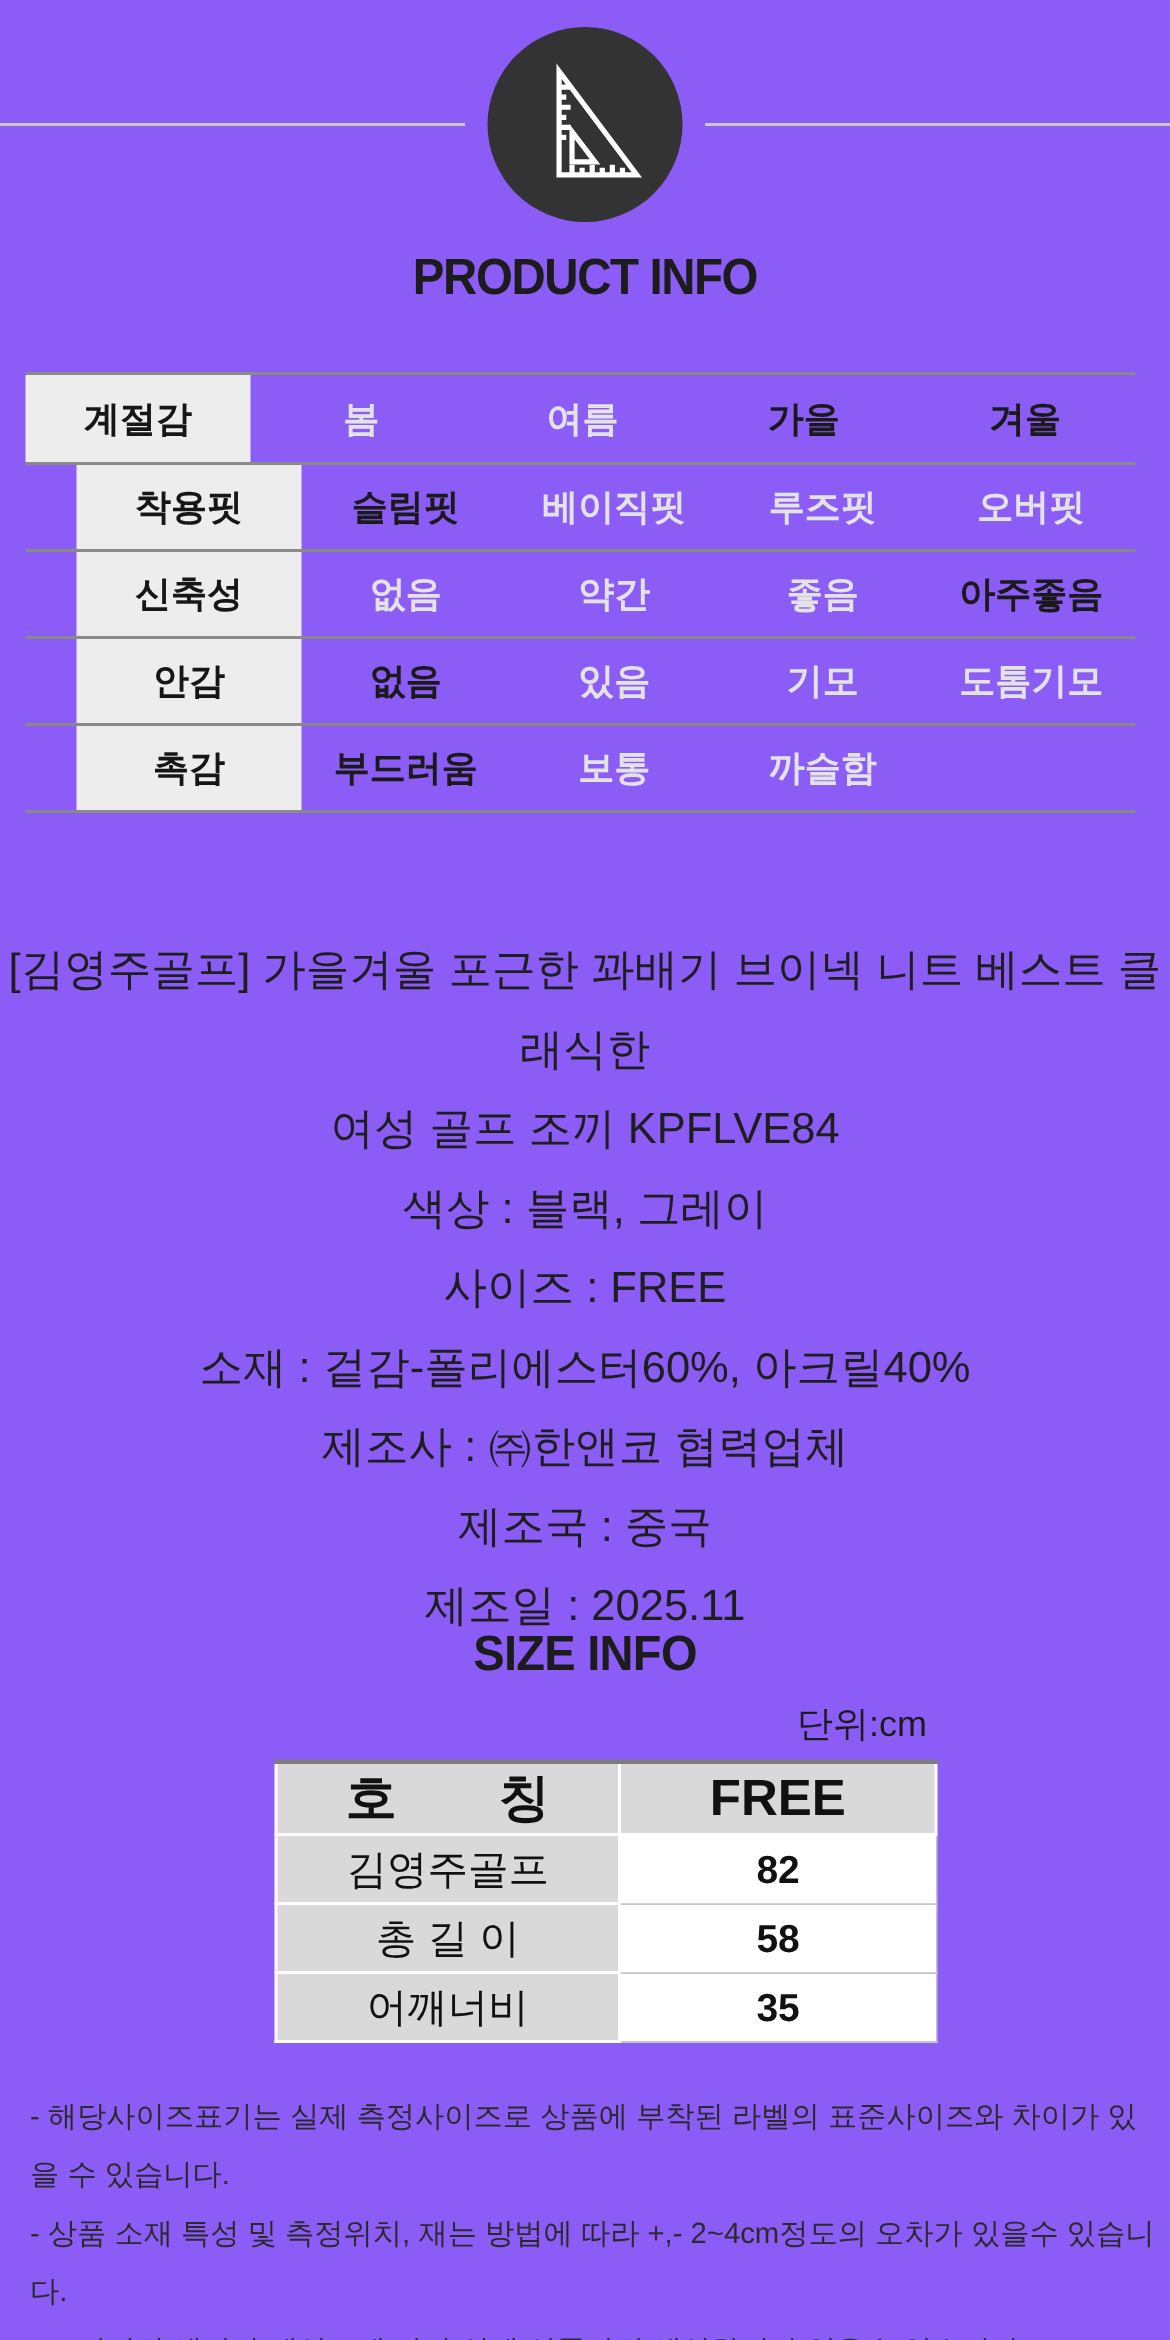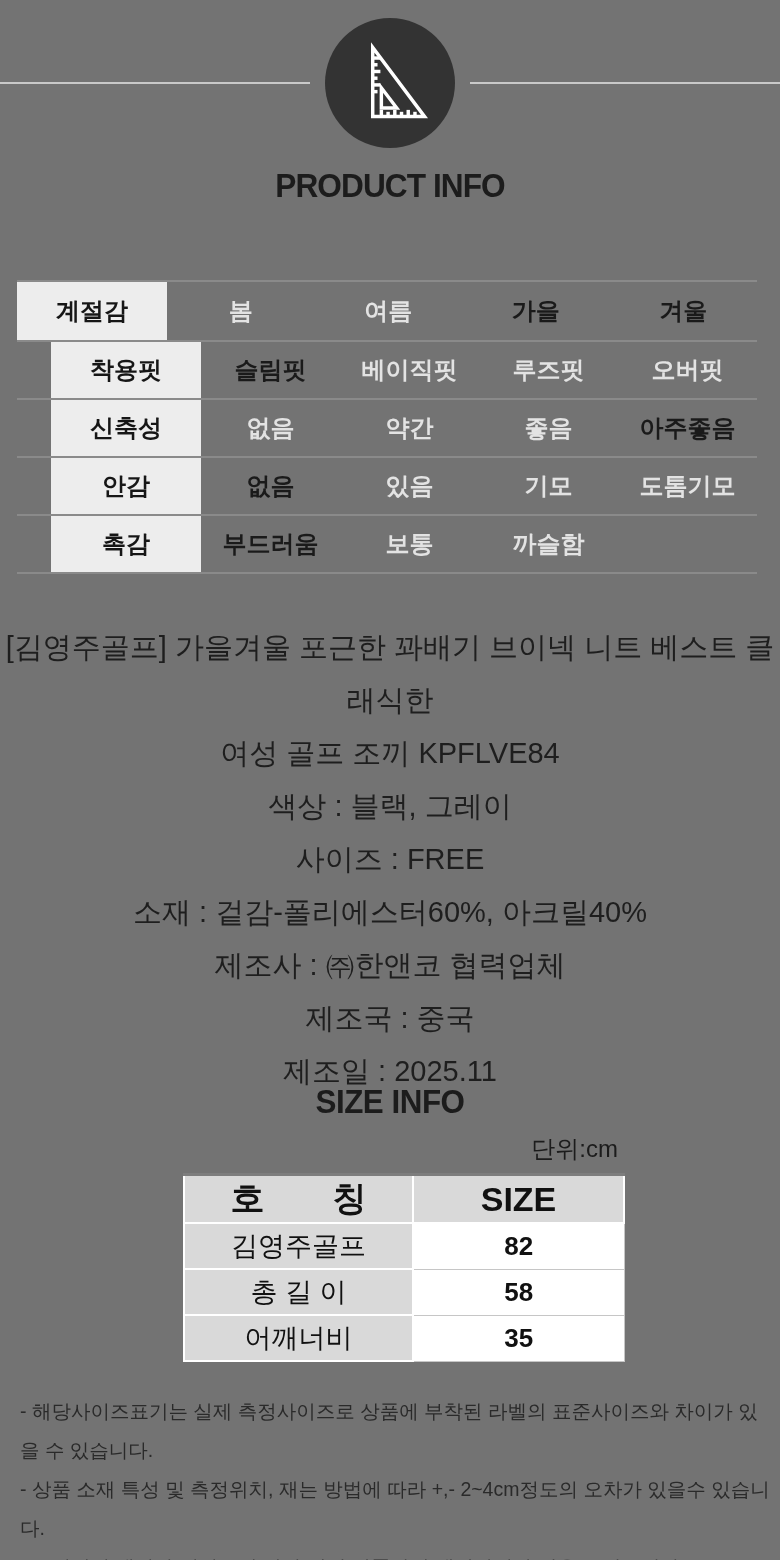--- a/index.html
+++ b/index.html
@@ -1,32 +1,32 @@
 <!DOCTYPE html>
 <html><head>
 <meta charset="utf-8">
 <style>
   * { margin:0; padding:0; box-sizing:border-box; }
   html,body { background:#ffffff; }
   body { width:780px; font-family:"Liberation Sans","DejaVu Sans",sans-serif; color:#1c1c1c; }
-  .page { position:relative; width:780px; height:1560px; background:#737373; overflow:hidden; }
+  .page { position:relative; width:780px; height:1560px; background:#8b5cf6; overflow:hidden; }
 
   
   .top-rule { position:absolute; top:82px; height:2px; background:#c9c9c9; }
   .top-rule.left  { left:0;  width:310px; }
   .top-rule.right { left:470px; width:310px; }
   .icon-circle { position:absolute; left:325px; top:18px; width:130px; height:130px;
                  border-radius:50%; background:#333333; display:flex; align-items:center; justify-content:center; }
   .main-title { position:absolute; top:166px; left:0; width:780px; text-align:center;
                 font-size:34px; font-weight:bold; letter-spacing:-1px; color:#1c1c1c;
                 transform:scaleX(0.93); transform-origin:center; }
 
   
   .attr-table { position:absolute; left:17px; top:248px; width:740px;
-                border-top:2px solid #8a8a8a; border-bottom:2px solid #8a8a8a;margin-top:32px; }
+                border-top:2px solid #8a8a8a; border-bottom:2px solid #8a8a8a; }
   .attr-row { display:flex; height:58px; }
   .attr-row + .attr-row { border-top:2px solid #8a8a8a;padding-left:34px; }
   .attr-label { width:150px; background:#ededed; display:flex; align-items:center; justify-content:center;
                 font-size:24px; font-weight:bold; color:#161616; }
   .attr-opts { flex:1; display:flex; }
   .opt { flex:1; display:flex; align-items:center; justify-content:center;
          font-size:24px; font-weight:bold; color:#e3e3e3; }
   .opt.on { color:#1a1a1a; }
 
   
@@ -141,21 +141,21 @@
     <div class="desc-line">제조일 : 2025.11</div>
   </div>
 
   <h2 class="size-title">SIZE INFO</h2>
   <div class="unit">단위:cm</div>
 
   <table class="size-table">
     <tbody>
       <tr>
         <th class="col-name">호　　칭</th>
-        <th class="col-free">SIZE</th>
+        <th class="col-free">FREE</th>
       </tr>
       <tr>
         <td class="k">김영주골프</td>
         <td class="v">82</td>
       </tr>
       <tr>
         <td class="k">총 길 이</td>
         <td class="v">58</td>
       </tr>
       <tr>

